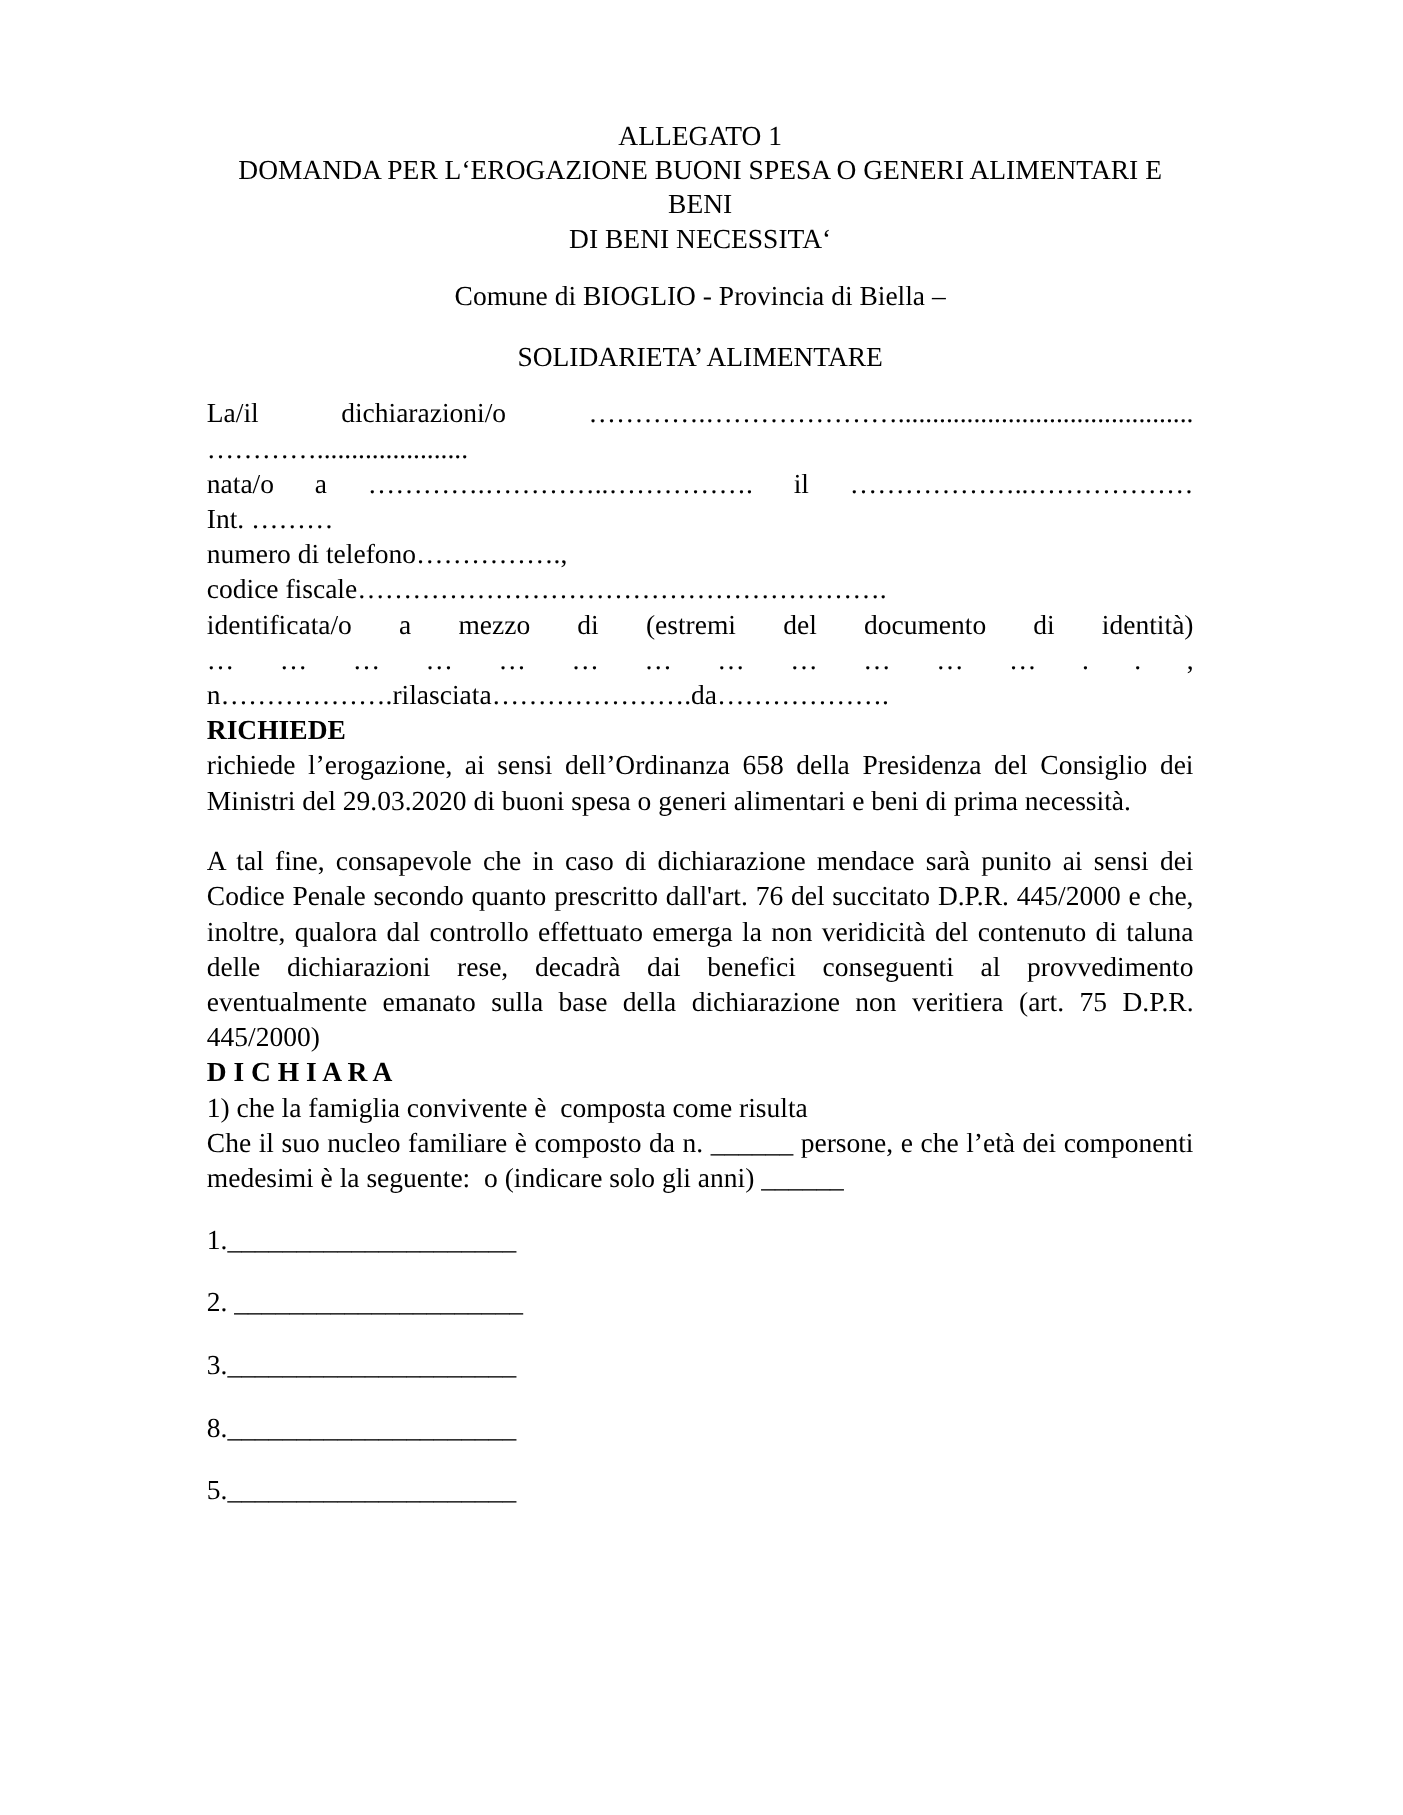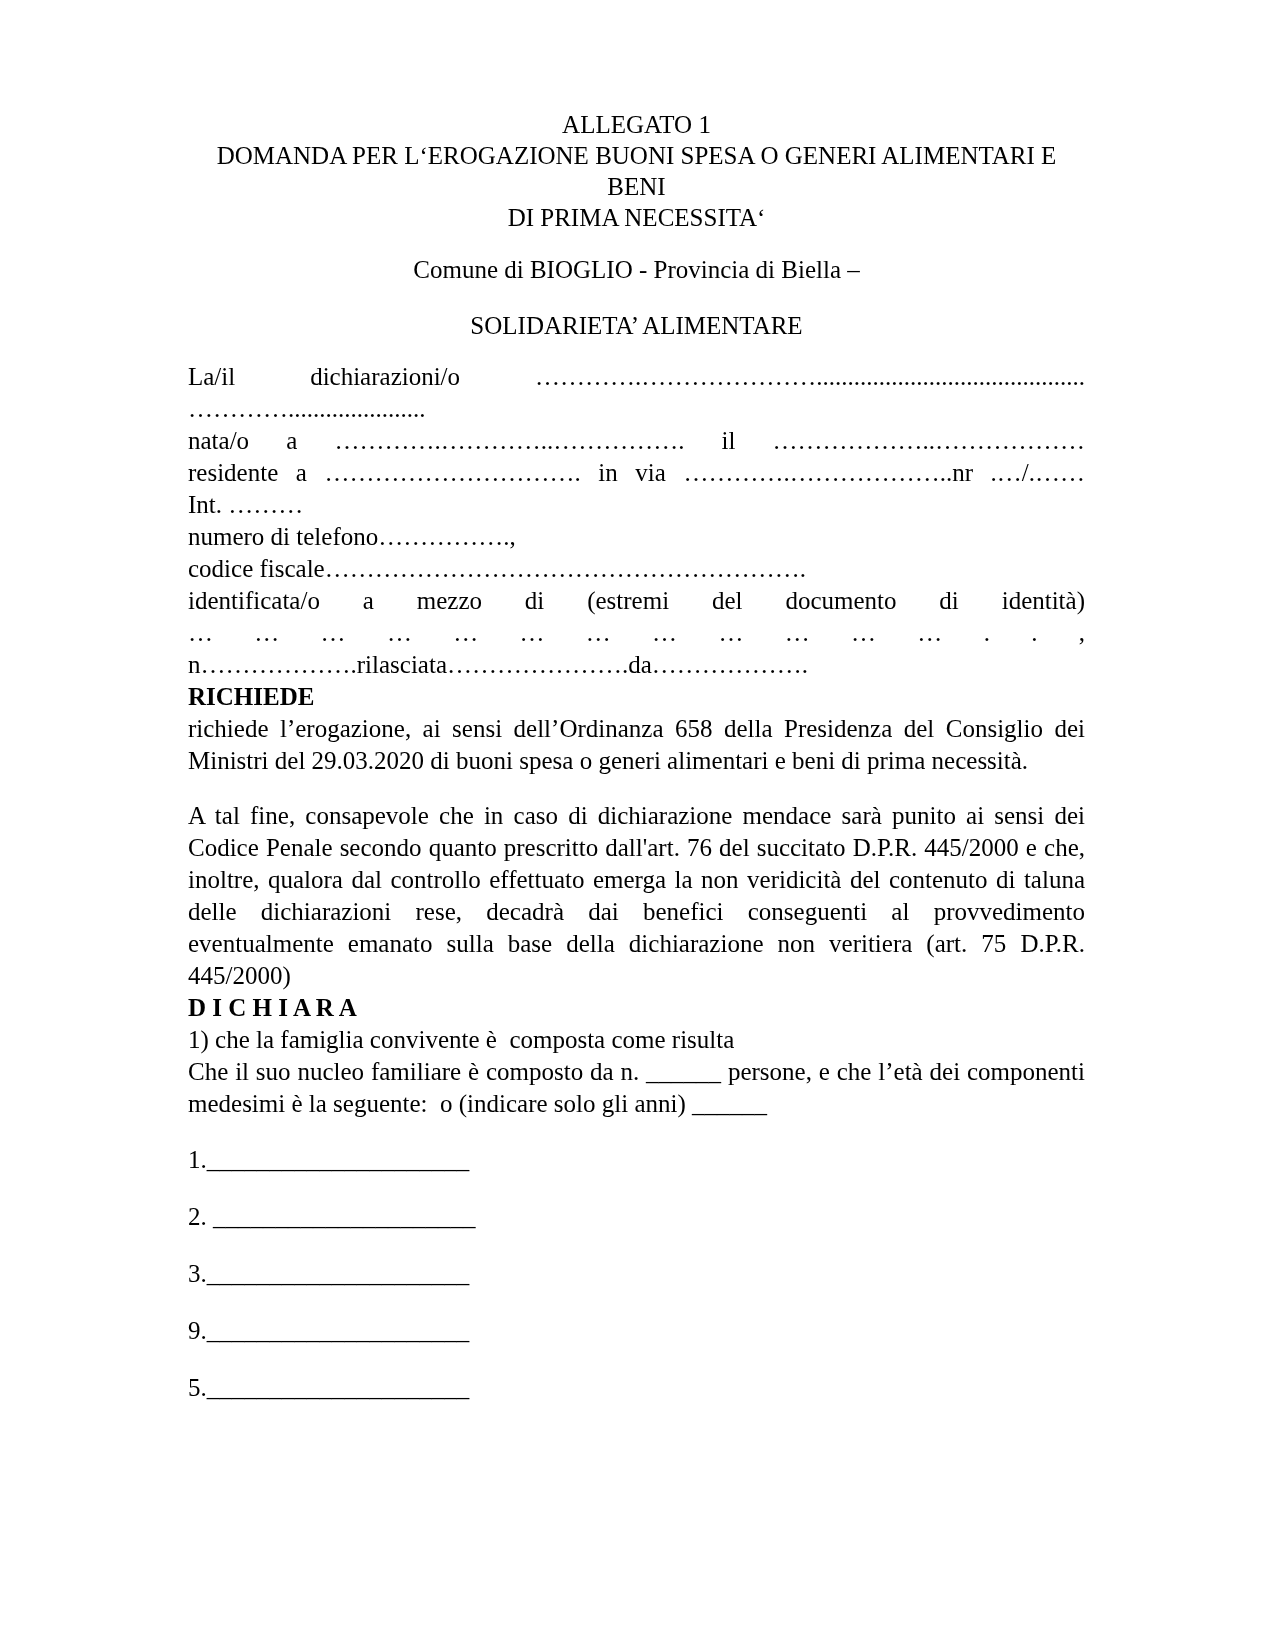--- a/index.html
+++ b/index.html
@@ -34,33 +34,32 @@
 </style>
 </head>
 <body>
 
 <div class="page">
 
   <div class="title-block t-center">
     <div>ALLEGATO 1</div>
     <div>DOMANDA PER L‘EROGAZIONE BUONI SPESA O GENERI ALIMENTARI E</div>
     <div>BENI</div>
-    <div>DI PRIMA NECESSITA‘</div>
+    <div>DI BENI NECESSITA‘</div>
   </div>
 
   <div class="t-center mt-sub">Comune di BIOGLIO - Provincia di Biella –</div>
 
   <div class="t-center mt-prog">SOLIDARIETA’ ALIMENTARE</div>
 
 
   <div class="mt-form">
     <div class="jline">La/il dichiarazioni/o ………….…………………...........................................</div>
     <div>…………......................</div>
     <div class="jline">nata/o&nbsp;a ………….…………..…………….&nbsp;il&nbsp;………………..………………</div>
-    <div class="jline">residente a …………………………. in via ………….………………..nr .…/.……</div>
     <div>Int. ………</div>
     <div>numero di telefono…………….,</div>
     <div>codice fiscale………………………………………………….</div>
     <div class="jline">identificata/o a mezzo di (estremi del documento di identità)</div>
     <div class="jline">… … … … … … … … … … … … . . ,</div>
     <div>n……………….rilasciata………………….da……………….</div>
   </div>
 
   <div class="heading-richiede">RICHIEDE</div>
 
@@ -71,17 +70,17 @@
   <div class="heading-dichiara">D I C H I A R A</div>
 
   <div>1) che la famiglia convivente è&nbsp; composta come risulta</div>
 
   <div class="just">Che il suo nucleo familiare è composto da n. ______ persone, e che l’età dei componenti medesimi è la seguente:&nbsp; o (indicare solo gli anni) ______</div>
 
   <div class="members">
     <div class="member">1._____________________</div>
     <div class="member">2. _____________________</div>
     <div class="member">3._____________________</div>
-    <div class="member">9._____________________</div>
+    <div class="member">8._____________________</div>
     <div class="member">5._____________________</div>
   </div>
 
 </div>
 
 </body></html>

